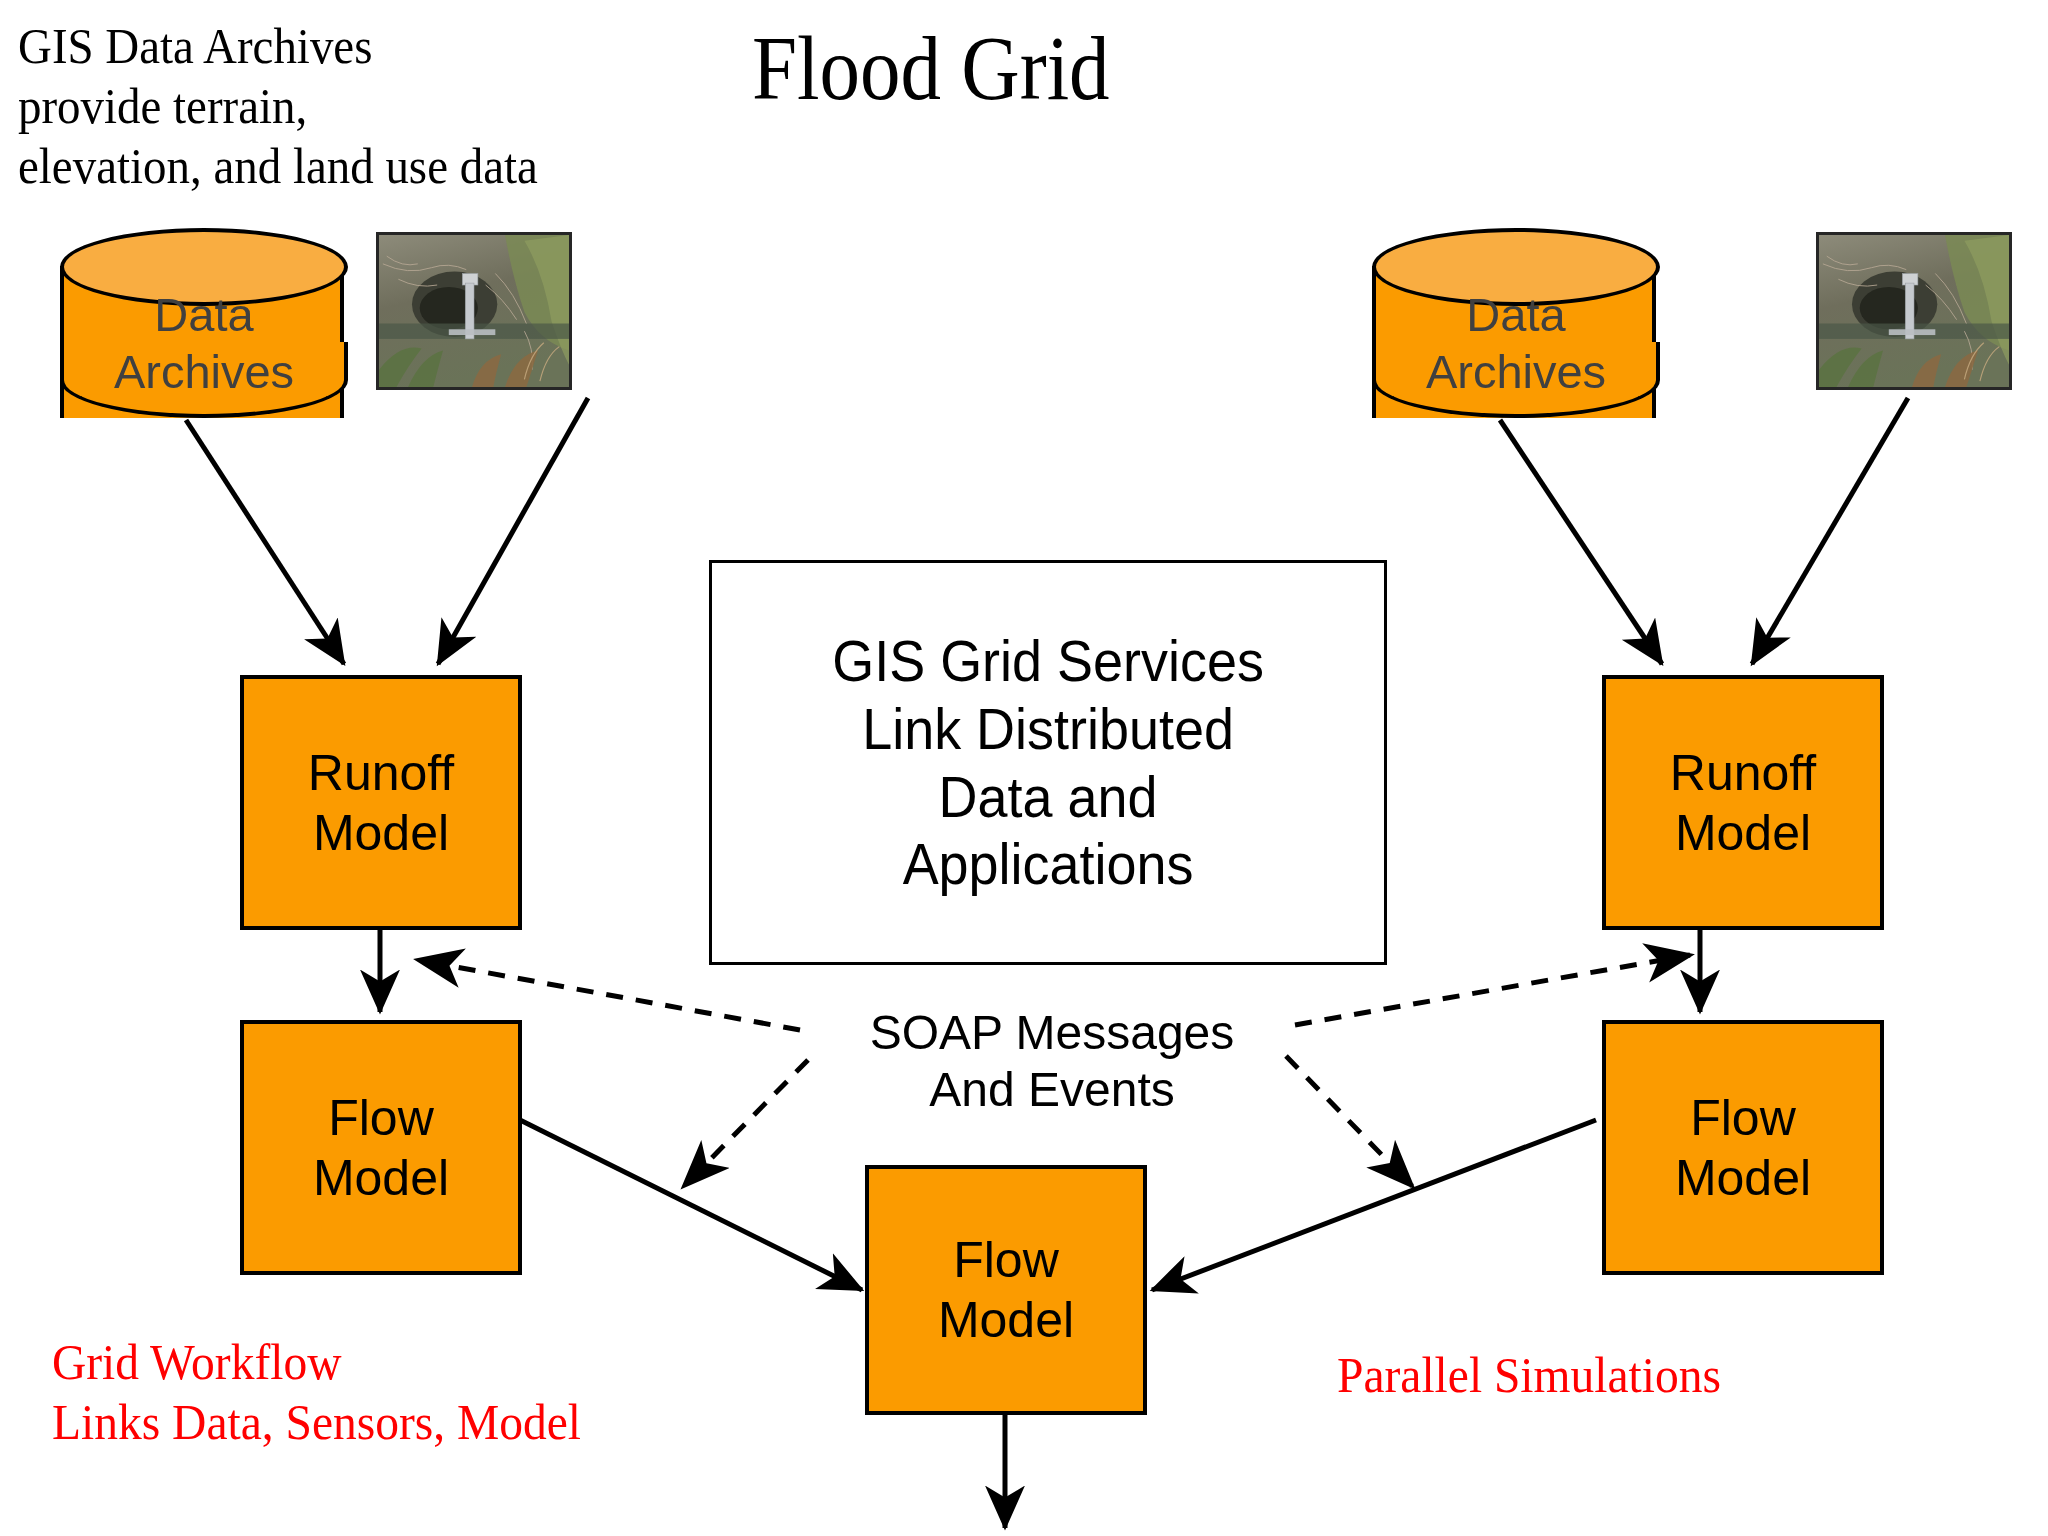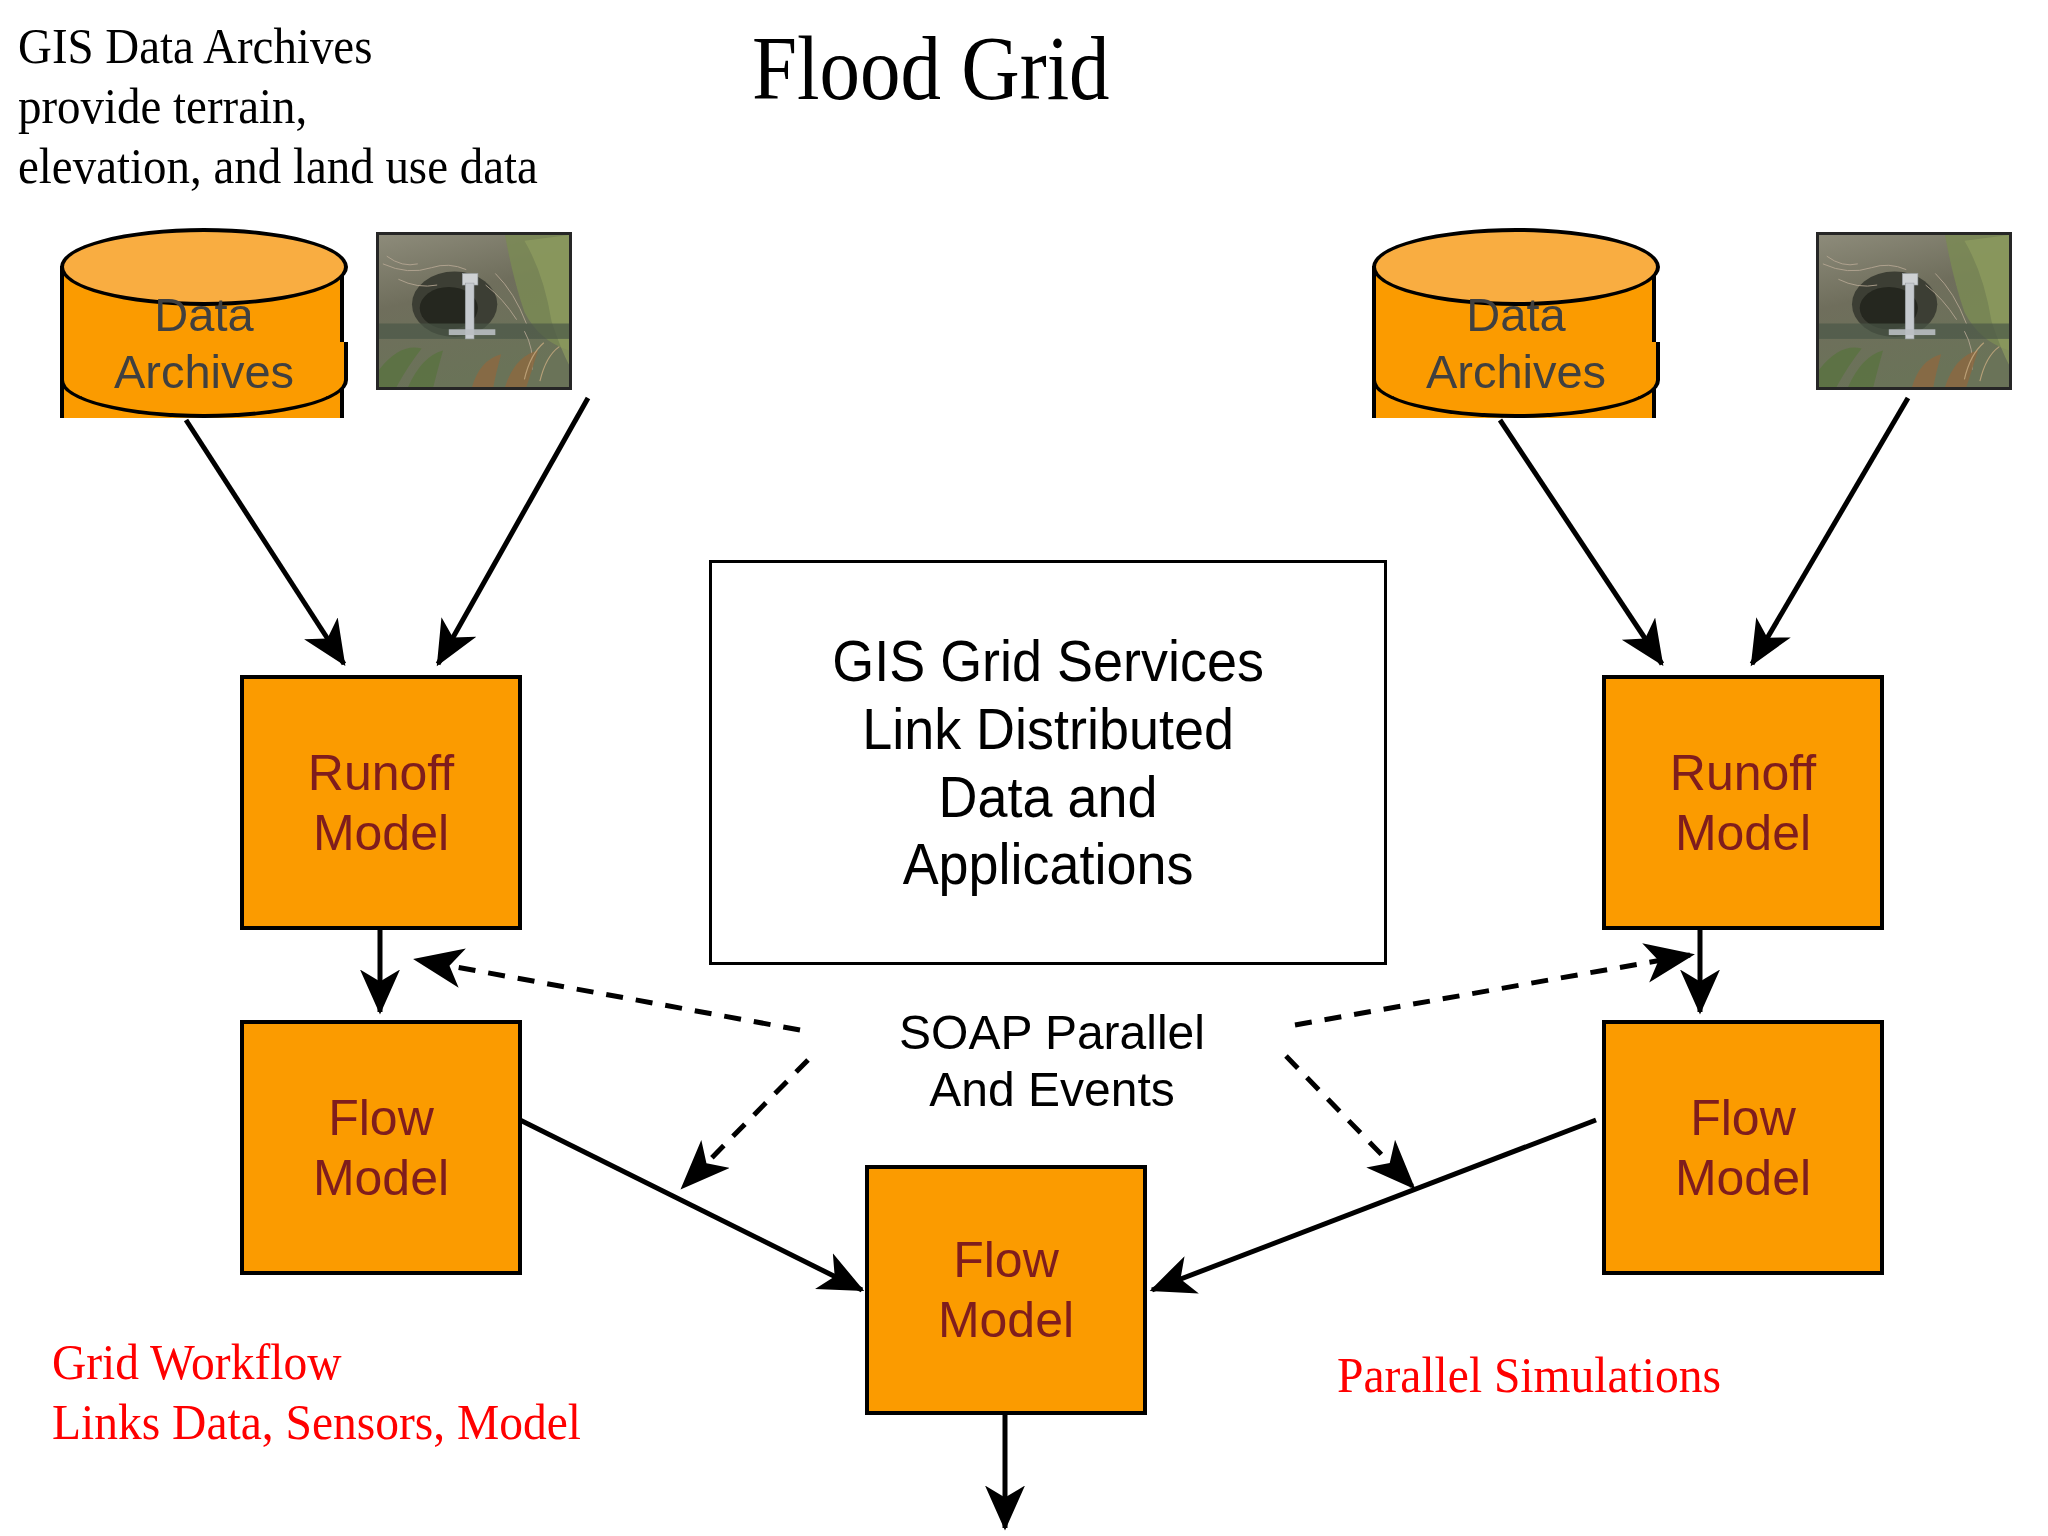--- a/index.html
+++ b/index.html
@@ -134,21 +134,21 @@
     position: absolute;
     background: #FB9B00;
     border: 4px solid #000;
     box-sizing: border-box;
     display: flex;
     align-items: center;
     justify-content: center;
   }
   .proc-label {
     font-size: 50px;
-    color: #7f1d1d;
+    color: #000000;
     text-align: center;
     line-height: 1.2;
     white-space: pre;
   }
 
   
   #services-box {
     position: absolute;
     left: 709px;
     top: 560px;
@@ -354,21 +354,21 @@
     <line x1="1286" y1="1056" x2="1412" y2="1186" stroke="#000" stroke-width="5" stroke-dasharray="17 13" marker-end="url(#ahd)"></line>
   </svg>
 
   <div id="services-box">
     <div id="services-text">GIS Grid Services
 Link Distributed
 Data and
 Applications</div>
   </div>
 
-  <div id="soap-caption">SOAP Parallel
+  <div id="soap-caption">SOAP Messages
 And Events</div>
 
   <div class="proc-box" style="left:240px; top:675px; width:282px; height:255px;">
     <div class="proc-label">Runoff
 Model</div>
   </div>
 
   <div class="proc-box" style="left:240px; top:1020px; width:282px; height:255px;">
     <div class="proc-label">Flow
 Model</div>

